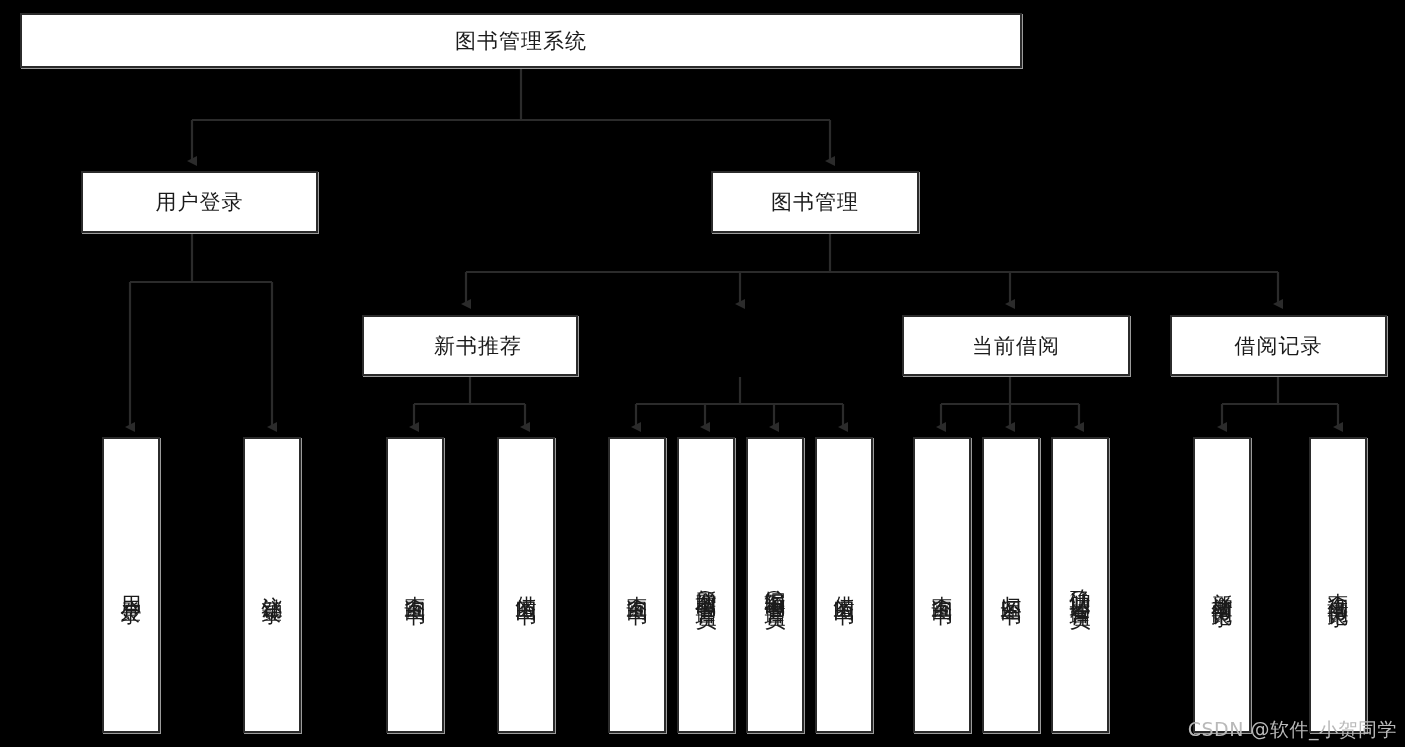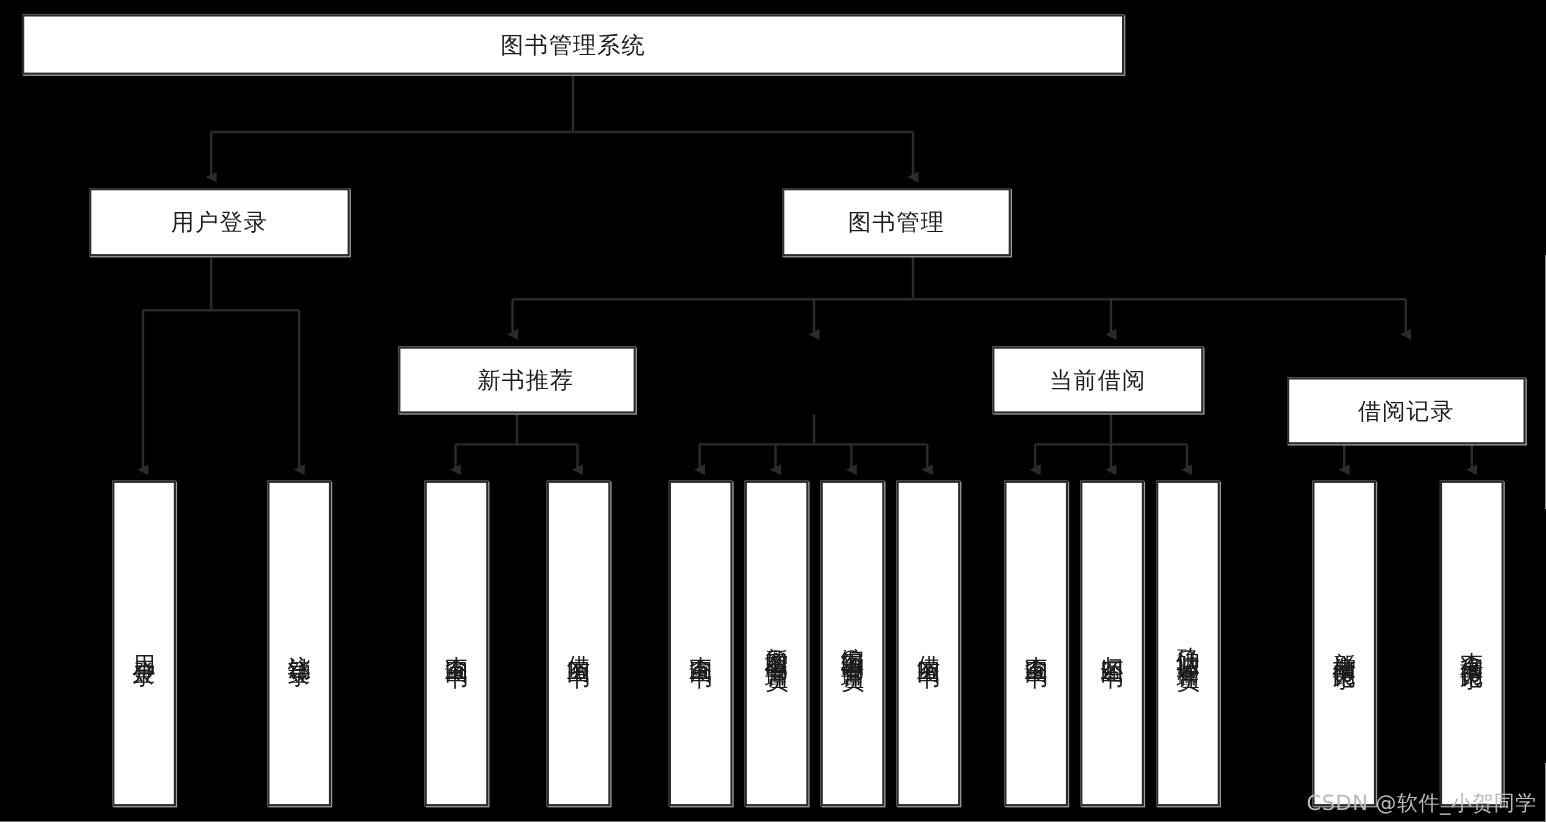--- a/index.html
+++ b/index.html
@@ -124,24 +124,24 @@
   <div class="node h" style="left:81px; top:171px; width:237px; height:62px;">
     <span>用户登录</span>
   </div>
   <div class="node h" style="left:711px; top:171px; width:208px; height:62px;text-align:right;">
     <span>图书管理</span>
   </div>
 
   <div class="node h" style="left:362px; top:315px; width:216px; height:61px;padding-left:16px;">
     <span>新书推荐</span>
   </div>
-  <div class="node h" style="left:902px; top:315px; width:192px; height:61px;">
+  <div class="node h" style="left:902px; top:315px; width:228px; height:61px;">
     <span>当前借阅</span>
   </div>
-  <div class="node h" style="left:1170px; top:315px; width:217px; height:61px;margin-top:28px;">
+  <div class="node h" style="left:1170px; top:315px; width:217px; height:61px;">
     <span>借阅记录</span>
   </div>
 
   <div class="node v" style="left:102px; top:437px; width:58px; height:296px;">
     <span class="vtxt">用户登录</span>
   </div>
   <div class="node v" style="left:243px; top:437px; width:58px; height:296px;">
     <span class="vtxt">注销登录</span>
   </div>
 

